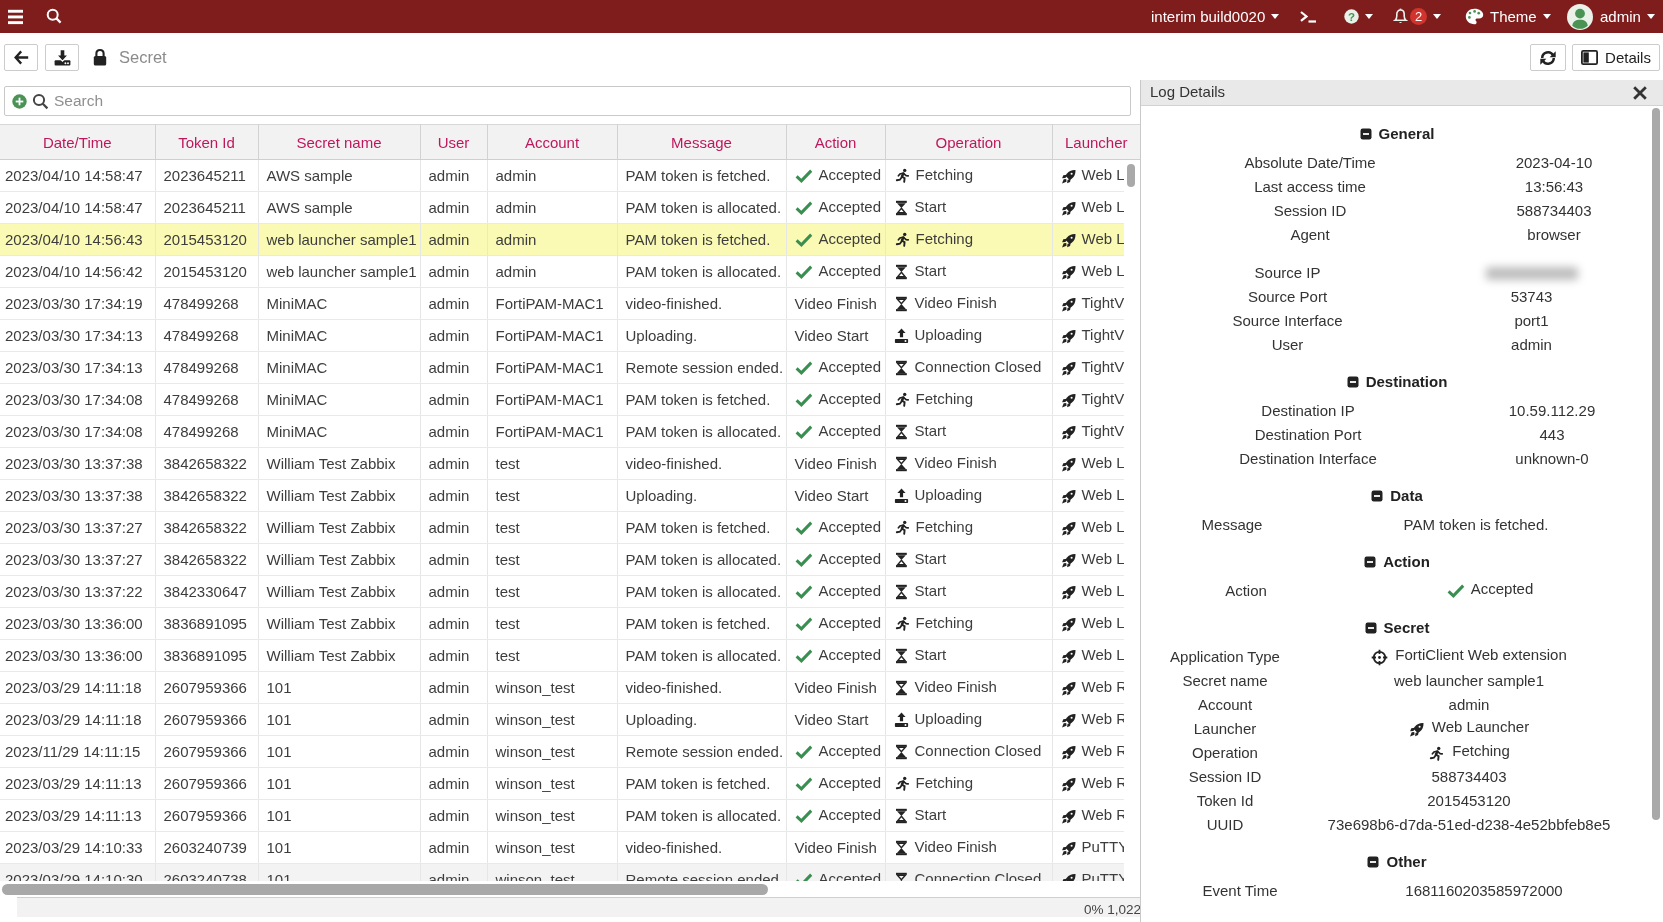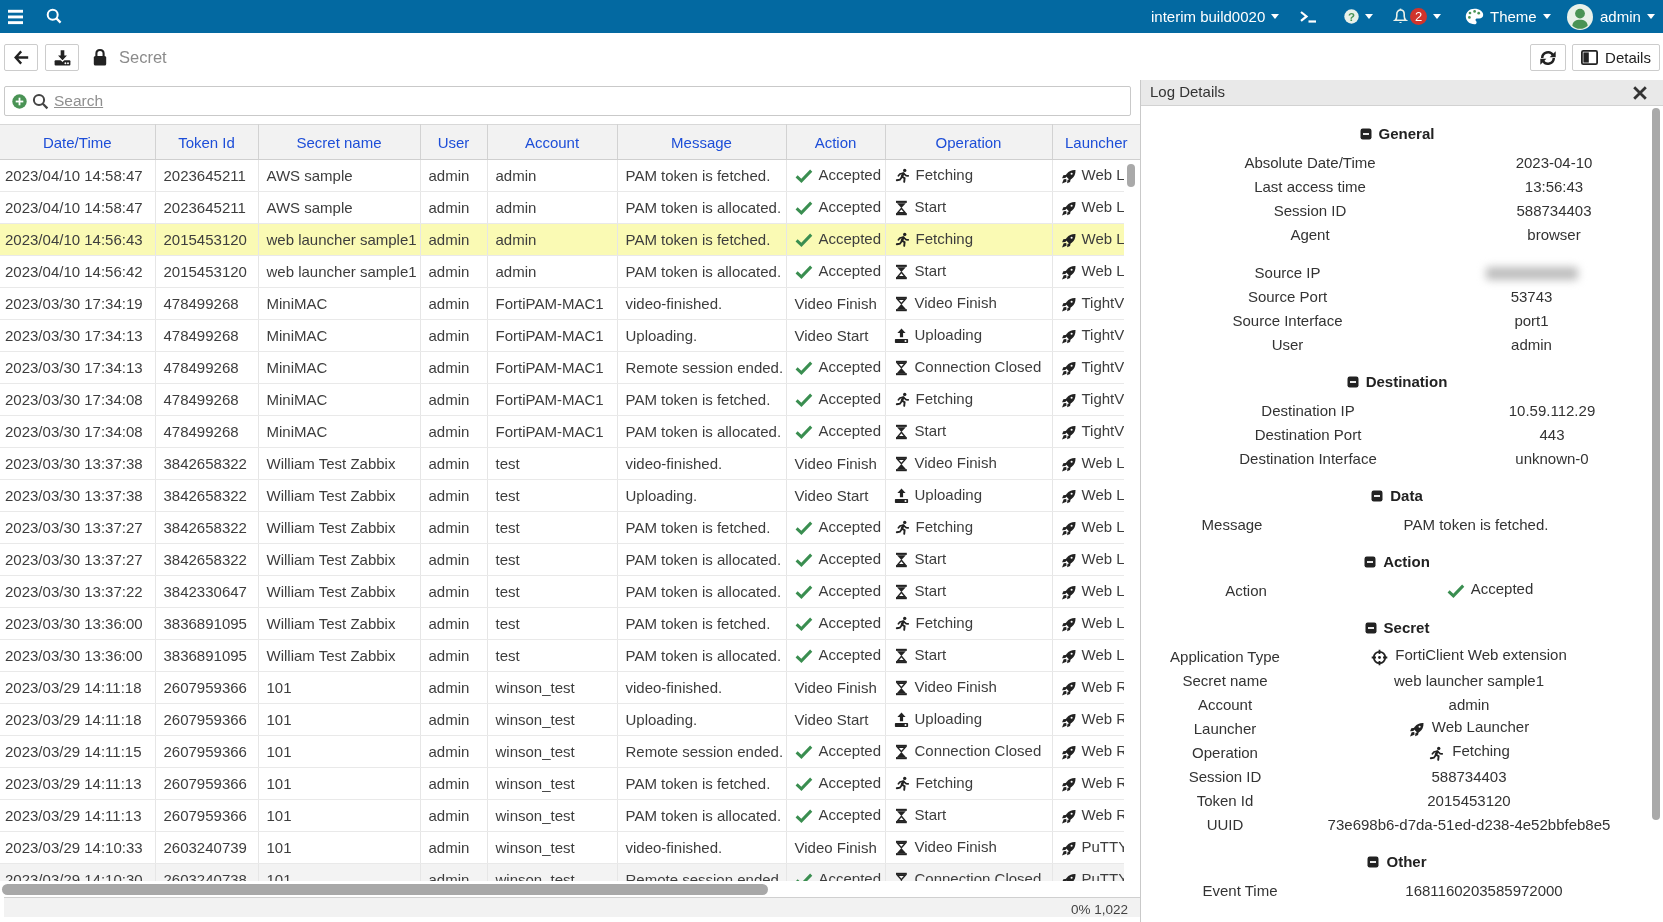--- a/index.html
+++ b/index.html
@@ -1,18 +1,18 @@
 <!DOCTYPE html>
 <html><head><meta charset="utf-8"><style>
 * { margin:0; padding:0; box-sizing:border-box; }
 html,body { width:1663px; height:922px; overflow:hidden; font-family:"Liberation Sans",sans-serif; background:#fff; }
 #root { position:relative; width:1663px; height:922px; }
 
 
-#topbar { position:absolute; left:0; top:0; width:1663px; height:33px; background:#0369a1; }
+#topbar { position:absolute; left:0; top:0; width:1663px; height:33px; background:#7f1d1d; }
 #topbar .hb { position:absolute; left:8px; top:9px; }
 #topbar .mg { position:absolute; left:46px; top:8px; }
 .tbr { position:absolute; top:0; height:33px; display:flex; align-items:center; color:#fff; font-size:15px; }
 .crt { display:inline-block; width:0; height:0; border-left:4.5px solid transparent; border-right:4.5px solid transparent; border-top:5px solid #fff; margin-left:6px; }
 .badge { display:inline-block; min-width:17px; height:17px; border-radius:9px; background:#d0342c; color:#fff; font-size:13px; line-height:17px; text-align:center; padding:0 2px; }
 
 
 #toolbar { position:absolute; left:0; top:33px; width:1663px; height:47px; background:#fff; }
 .btn { position:absolute; border:1px solid #cccccc; background:#fff; border-radius:2px; display:flex; align-items:center; justify-content:center; }
 #btn-back { left:4px; top:11px; width:34px; height:27px; }
@@ -20,43 +20,43 @@
 #ttl-lock { position:absolute; left:92px; top:15px; }
 #ttl { position:absolute; left:119px; top:15px; font-size:16.5px; color:#8b8b8b; }
 #btn-refresh { left:1530px; top:11px; width:36px; height:27px; }
 #btn-details { left:1572px; top:11px; width:88px; height:27px; font-size:15px; color:#222; }
 #btn-details svg { margin-right:7px; }
 
 
 #searchbar { position:absolute; left:4px; top:86px; width:1127px; height:30px; border:1px solid #c9c9c9; background:#fff; border-radius:2px; display:flex; align-items:center; }
 #searchbar .plus { margin-left:7px; display:flex; }
 #searchbar .mg2 { margin-left:5px; display:flex; }
-#searchbar .ph { margin-left:5px; font-size:15.5px; color:#8f8f8f;text-decoration:underline; }
+#searchbar .ph { margin-left:5px; font-size:15.5px; color:#8f8f8f; }
 
 
 #tablewrap { position:absolute; left:0; top:124px; width:1140px; height:757px; overflow:hidden; }
 table.grid { border-collapse:collapse; table-layout:fixed; width:1140px; font-size:15px; color:#3d3d3d; }
-table.grid th { height:35px; background:#f2f2f2; font-weight:normal; color:#1d4ed8; border-top:1px solid #d8d8d8; border-bottom:1px solid #cfcfcf; border-right:1px solid #d2d2d2; text-align:center; }
+table.grid th { height:35px; background:#f2f2f2; font-weight:normal; color:#be185d; border-top:1px solid #d8d8d8; border-bottom:1px solid #cfcfcf; border-right:1px solid #d2d2d2; text-align:center; }
 table.grid th:last-child { border-right:none; }
 table.grid td { height:32px; border-bottom:1px solid #e9e9e9; border-right:1px solid #e6e6e6; padding:0 0 0 8px; white-space:nowrap; overflow:hidden; }
 table.grid td:last-child { border-right:none; padding-right:15px; }
 table.grid td.c0 { padding-left:5px; }
 tr.sel td { background:#fafab4; }
 tr.last td { background:#f3f3f3; }
 .ic { display:inline-block; vertical-align:-3px; position:relative; }
 .ic svg { display:inline; }
 td.cic .ic { margin-right:6px; }
 .actxt2 { }
 
 
 #gutter { position:absolute; left:1124px; top:160px; width:16px; height:723px; background:#ffffff; }
 #vscroll { position:absolute; left:1127px; top:164px; width:8px; height:23px; background:#a9a9a9; border-radius:4px; }
 #hscroll-track { position:absolute; left:0; top:881px; width:1140px; height:16px; background:#ffffff; }
 #hscroll { position:absolute; left:2px; top:884px; width:766px; height:11px; background:#a8a8a8; border-radius:5.5px; }
-#statusbar { position:absolute; left:4px; top:897px; width:1140px; height:20px; background:#f2f2f2; border-top:1px solid #d0d0d0; }
+#statusbar { position:absolute; left:17px; top:897px; width:1140px; height:20px; background:#f2f2f2; border-top:1px solid #d0d0d0; }
 #statusbar .txt { position:absolute; right:16px; top:4px; font-size:13.5px; color:#444; }
 
 
 #panel { position:absolute; left:1140px; top:80px; width:523px; height:842px; background:#fff; border-left:1px solid #c9c9c9; }
 #panel-h { position:absolute; left:0; top:0; width:523px; height:26px; background:#e9e9e9; border-bottom:1px solid #d2d2d2; }
 #panel-h .t { position:absolute; left:9px; top:3px; font-size:15px; color:#333; }
 #panel-h .x { position:absolute; right:16px; top:5px; }
 #panel-b { position:absolute; left:0; top:26px; width:523px; height:816px; overflow:hidden; padding:16px 23px 0 12px; font-size:15px; color:#333; }
 .sec { margin-top:14px;text-align:center; }
 .sech { height:24px; line-height:24px; margin-bottom:4px; }
@@ -620,21 +620,21 @@
                 </svg></span><span>Uploading</span></td>
             <td class="cic"><span class="ic" style="top:2px"><svg width="15" height="16" viewBox="0 0 15 16" xmlns="http://www.w3.org/2000/svg">
                   <path d="M14.5 0.9 C10.8 0.7 7.8 2.0 6.0 4.4 L4.3 6.7 L8.7 11.1 L11.0 9.4 C13.4 7.5 14.7 4.6 14.5 0.9 Z" fill="#222222"></path>
                   <circle cx="10.6" cy="4.7" r="1.05" fill="#ffffff"></circle>
                   <path d="M5.9 5.7 L2.3 6.3 L1.1 9.3 L4.5 8.9 Z" fill="#222222"></path>
                   <path d="M9.7 9.5 L9.1 13.0 L6.1 14.3 L6.5 10.9 Z" fill="#222222"></path>
                   <path d="M5.3 9.9 L2.7 10.3 L1.0 14.4 L5.5 12.7 Z" fill="#222222"></path>
                 </svg></span><span>Web RD</span></td>
           </tr>
 <tr>
-            <td class="c0">2023/03/29 14:11:15</td>
+            <td class="c0">2023/11/29 14:11:15</td>
             <td>2607959366</td>
             <td>101</td>
             <td>admin</td>
             <td>winson_test</td>
             <td>Remote session ended.</td>
             <td class="cic"><span class="ic"><svg width="18" height="14" viewBox="0 0 18 14" xmlns="http://www.w3.org/2000/svg">
                   <path d="M1.6 7.4 L6.4 11.8 L16.2 1.6" stroke="#3a8e50" stroke-width="3.0" fill="none" stroke-linecap="butt"></path>
                 </svg></span><span class="actxt">Accepted</span></td>
             <td class="cic"><span class="ic" style="top:1px"><svg width="15" height="16" viewBox="0 0 15 16" xmlns="http://www.w3.org/2000/svg">
                   <rect x="2.0" y="0.8" width="10.8" height="2.1" fill="#222222"></rect>

